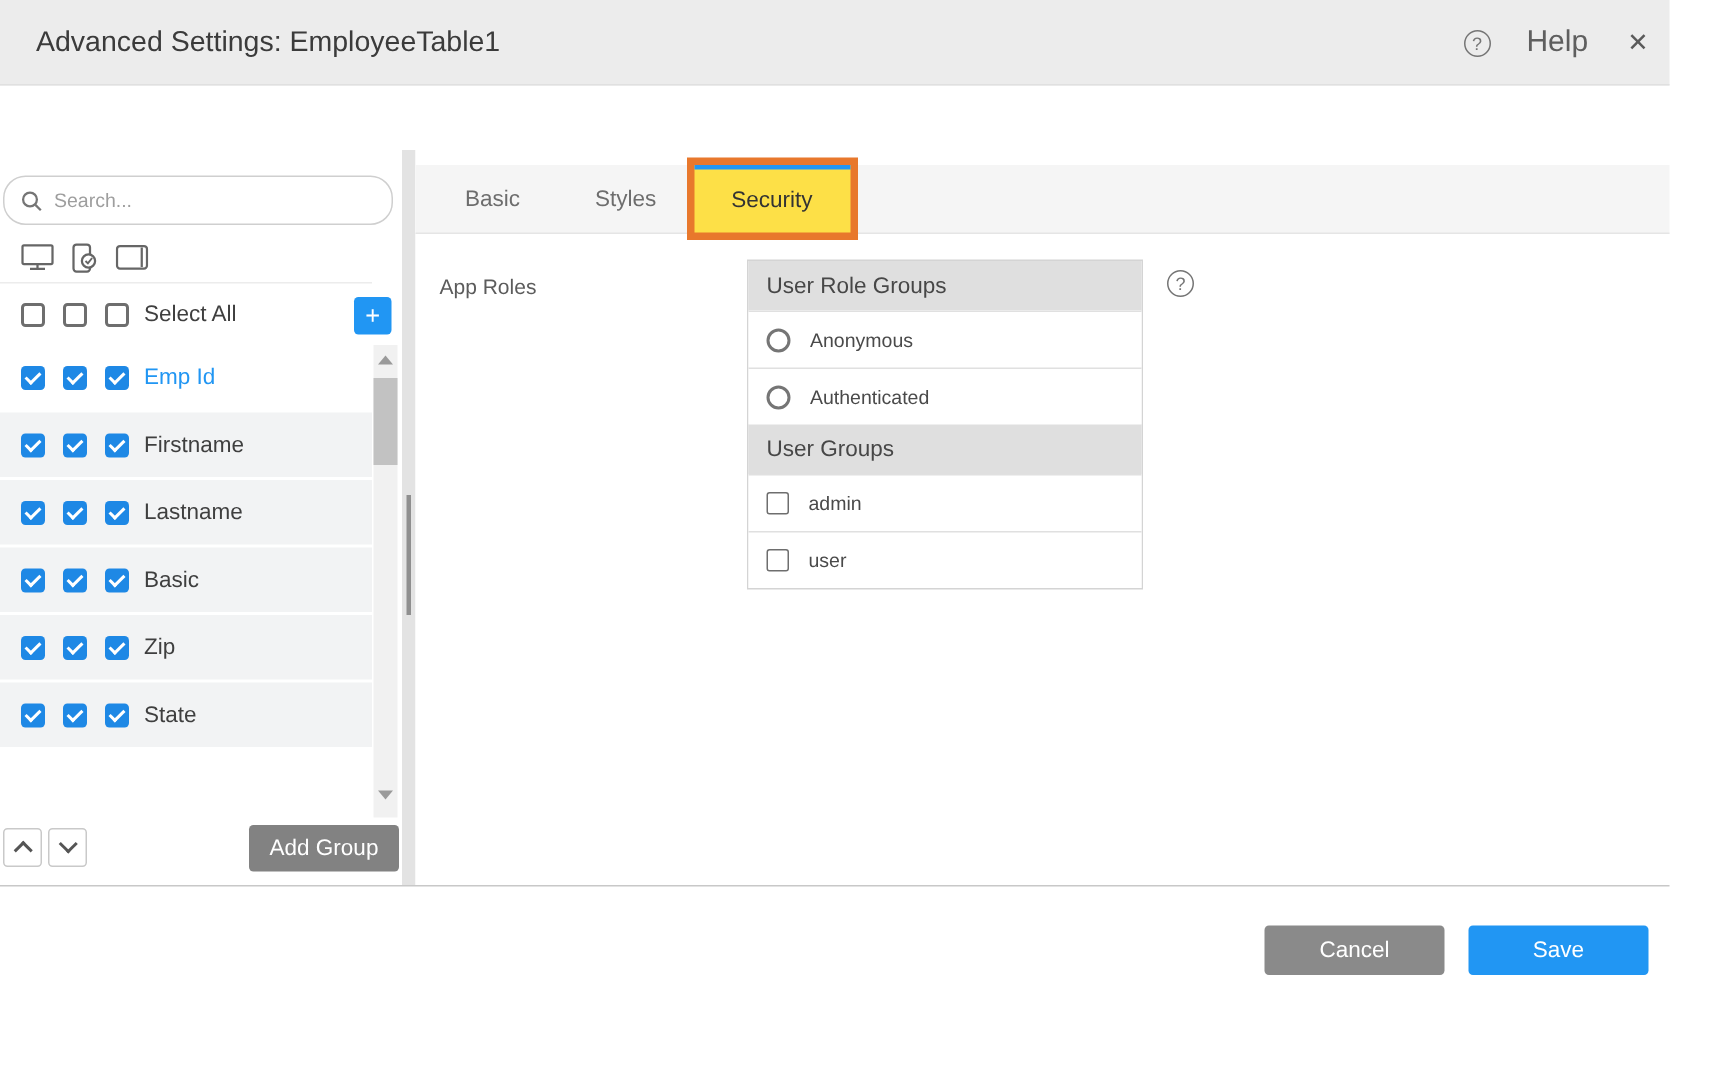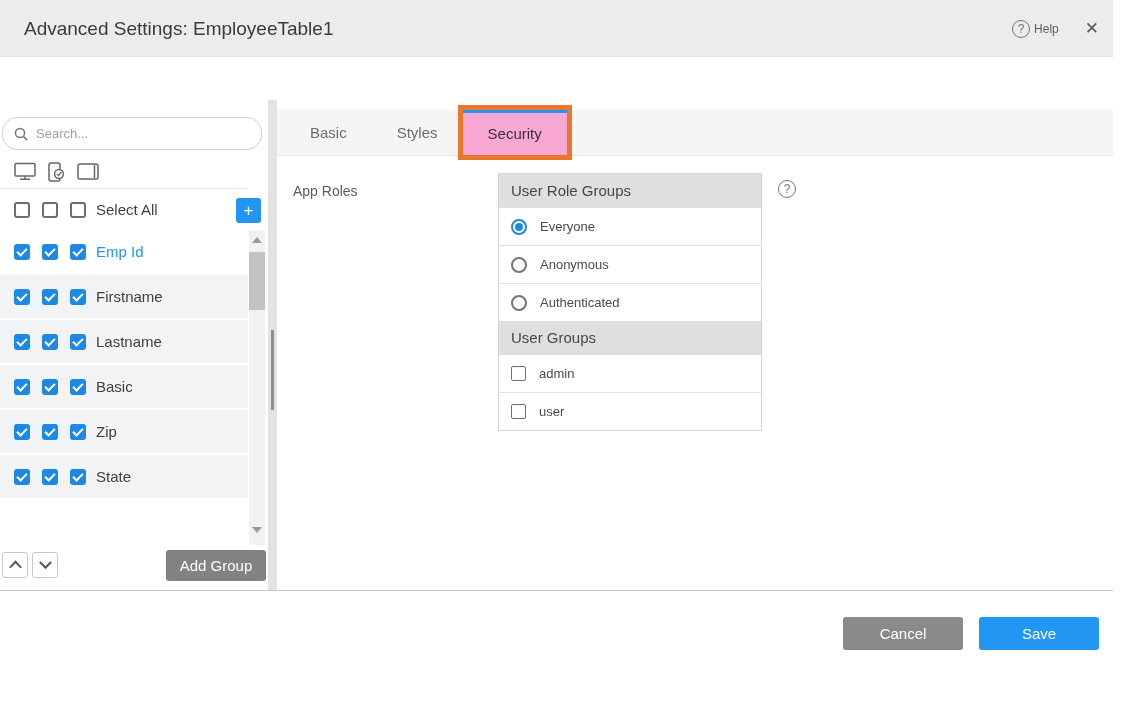--- a/index.html
+++ b/index.html
@@ -8,21 +8,21 @@
   .stage { position:relative; width:1148px; height:717px; background:#fff; overflow:hidden; }
 
   
   .titlebar { position:absolute; left:0; top:0; width:1113px; height:57px;
               background:#ececec; border-bottom:1px solid #e0e0e0; }
   .title { position:absolute; left:24px; top:0; line-height:57px; font-size:19px; color:#3b3b3b; }
   .titlebar-right { position:absolute; right:14px; top:0; height:57px; display:flex; align-items:center; }
   .qicon { display:inline-flex; align-items:center; justify-content:center;
            width:18px; height:18px; border:1.5px solid #757575; border-radius:50%;
            color:#757575; font-size:12px; line-height:1; }
-  .help-label { margin-left:4px; margin-right:26px; font-size:12px; color:#5f5f5f; }
+  .help-label { margin-left:24px; margin-right:26px; font-size:20px; color:#5f5f5f; }
   .close-x { font-size:17px; color:#5a5a5a; cursor:default; }
 
   
   .tabbar { position:absolute; left:0; top:57px; width:1113px; height:43px;
             background:#f4f4f4; display:flex; }
   .tab { padding:0 27px; line-height:43px; font-size:15px; color:#6d6d6d; }
   .tab.active { background:#fff; border-top:3px solid var(--accent,#2196F3); line-height:40px; color:#333; }
 
   
   .content { position:absolute; left:0; top:100px; width:1113px; height:491px;
@@ -84,21 +84,21 @@
 
   
   .divider { position:absolute; left:268px; top:0; width:9px; height:490px; background:#e3e3e3; }
   .drag-handle { position:absolute; left:3px; top:230px; width:3px; height:80px; background:#8f8f8f; }
 
   
   .main { position:absolute; left:277px; top:0; width:836px; height:490px; background:#fff; }
   .subtabs { position:absolute; left:0; top:10px; width:836px; height:46px; background:#f5f5f5;
              border-bottom:1px solid #e5e5e5; display:flex; padding-left:8px; }
   .subtab { padding:0 25px; line-height:45px; font-size:15px; color:#6d6d6d; }
-  .subtab.active { background:#f9a8d4; border-top:3px solid var(--accent,#2196F3); line-height:42px; color:#333; }
+  .subtab.active { background:#fde047; border-top:3px solid var(--accent,#2196F3); line-height:42px; color:#333; }
   .subtab.highlight { box-shadow:0 0 0 5px var(--hl,#E8782C); position:relative; z-index:2; }
 
   .form-row { position:absolute; left:16px; top:73px; display:flex; align-items:flex-start; }
   .field-label { width:205px; padding-top:10px; font-size:14px; color:#5c5c5c; }
   .roles-panel { width:264px; border:1px solid #d4d4d4; background:#fff; }
   .panel-header { height:33px; line-height:33px; background:#dfdfdf; padding-left:12px;
                   font-size:15px; color:#474747; }
   .option-row { height:38px; border-top:1px solid #e0e0e0; display:flex; align-items:center;
                 padding-left:12px; gap:13px; background:#fff; }
   .option-label { font-size:13px; color:#4a4a4a; }
@@ -241,24 +241,20 @@
           <div class="subtab active highlight"><span>Security</span></div>
         </div>
 
       <div class="form-row">
         <div class="field-label">App Roles</div>
 
         <div class="roles-panel">
           <div class="panel-header">User Role Groups</div>
           <div id="group-options">
               <div class="option-row">
-    <span class="radio sel"></span>
-    <span class="option-label">Everyone</span>
-  </div>
-              <div class="option-row">
     <span class="radio"></span>
     <span class="option-label">Anonymous</span>
   </div>
               <div class="option-row">
     <span class="radio"></span>
     <span class="option-label">Authenticated</span>
   </div>
             </div>
           <div class="panel-header">User Groups</div>
           <div id="role-options">

